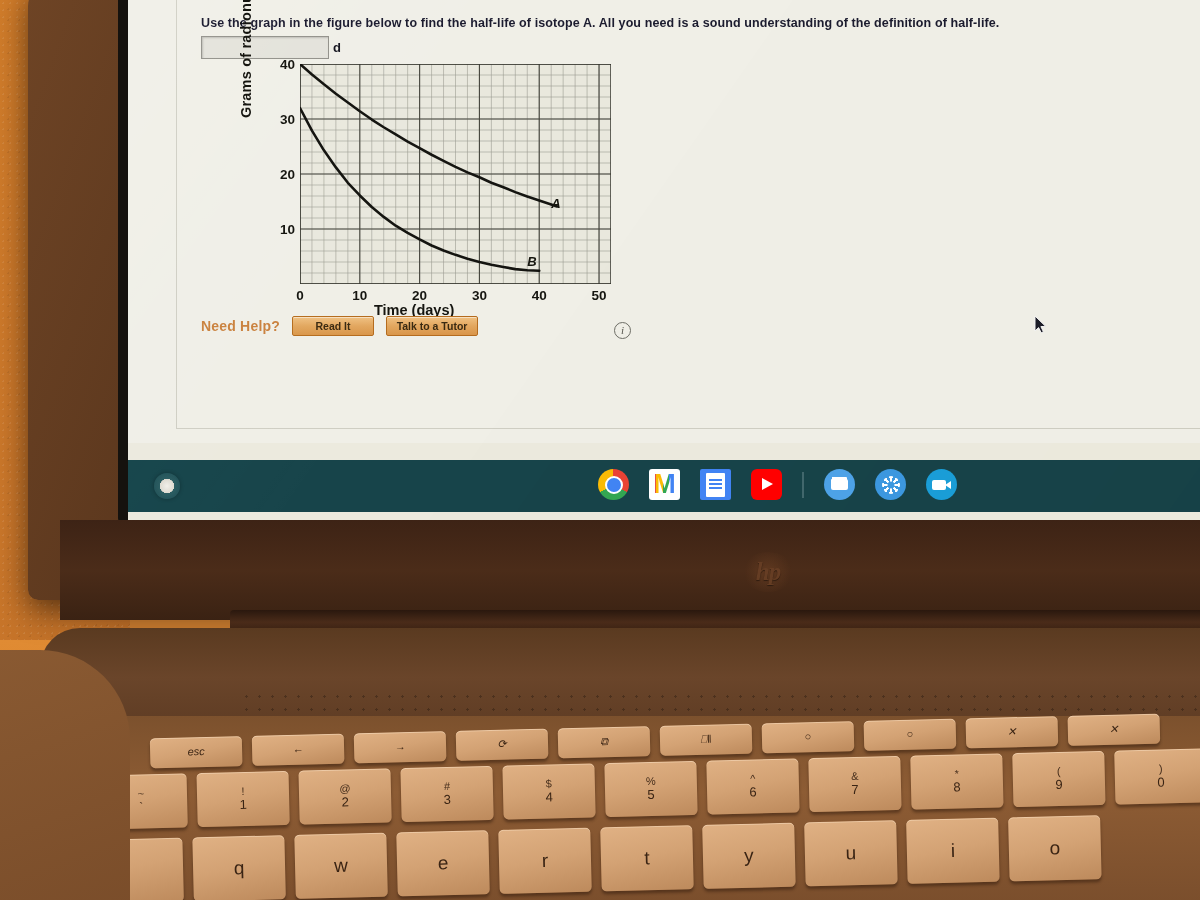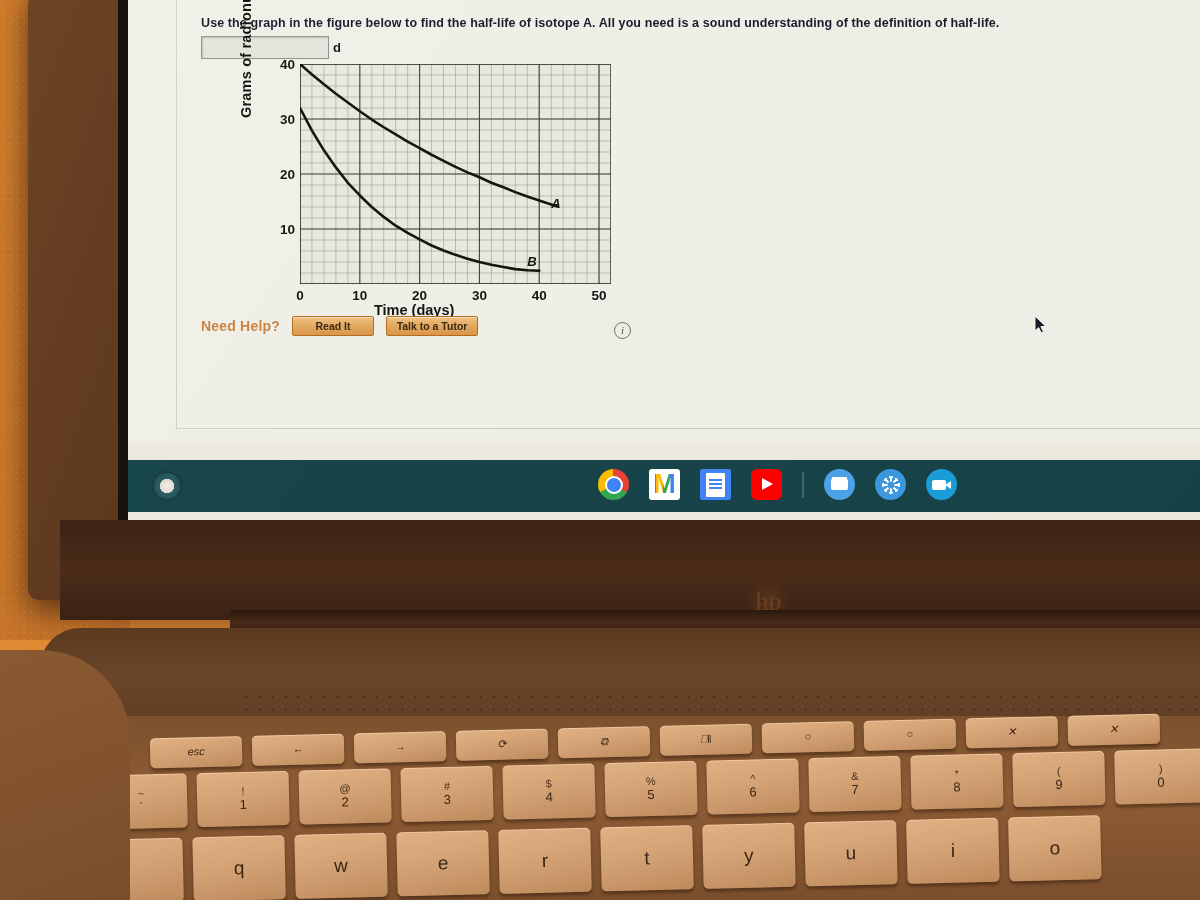--- a/index.html
+++ b/index.html
@@ -70,22 +70,22 @@
   .kbd-deck{
     position:absolute;left:0;top:716px;width:1200px;height:190px;
     background:linear-gradient(180deg,#7c512d 0%,#8d5c34 40%,#7a4e2c 100%);
   }
   .left-curve{
     position:absolute;left:-30px;top:650px;width:160px;height:260px;
     background:linear-gradient(160deg,#8a5a32 0%,#7a4d2a 100%);
     border-radius:0 90px 0 0;
   }
   .hp-logo{
-    position:absolute;left:742px;top:582px;width:52px;height:40px;
-    color:#6b4126;font-family:"Liberation Serif", serif;
+    position:absolute;left:742px;top:552px;width:52px;height:40px;
+    color:#6b4126;font-family:"Liberation Serif", serif;font-style:italic;
     font-weight:bold;font-size:25px;text-align:center;line-height:40px;
     border-radius:50%;
     background:radial-gradient(circle, rgba(120,72,40,.55) 0%, rgba(70,40,22,0) 72%);
     text-shadow:0 1px 1px rgba(0,0,0,.5);
     letter-spacing:-1px;opacity:.85;
   }
   
   .keyrow{position:absolute;display:flex;}
   .key{
     background:linear-gradient(170deg,#e0b184 0%,#d3a274 48%,#bd8a5c 100%);

